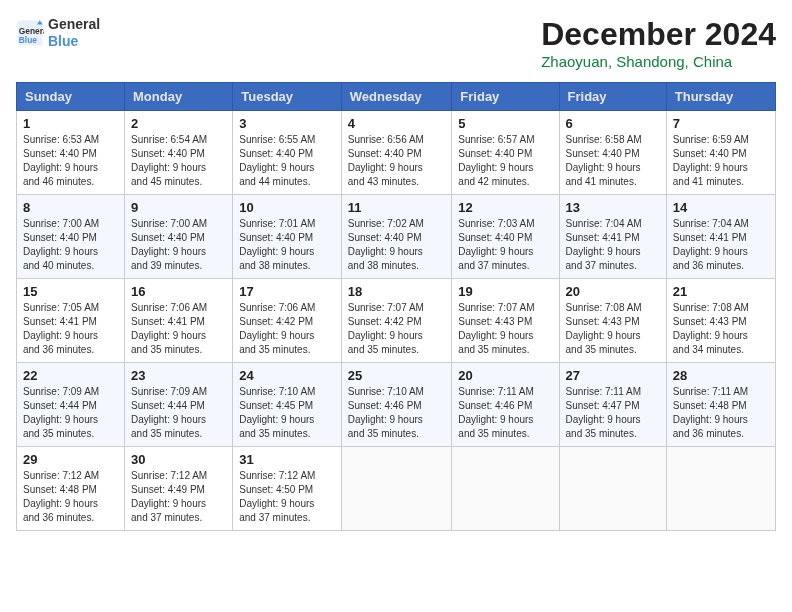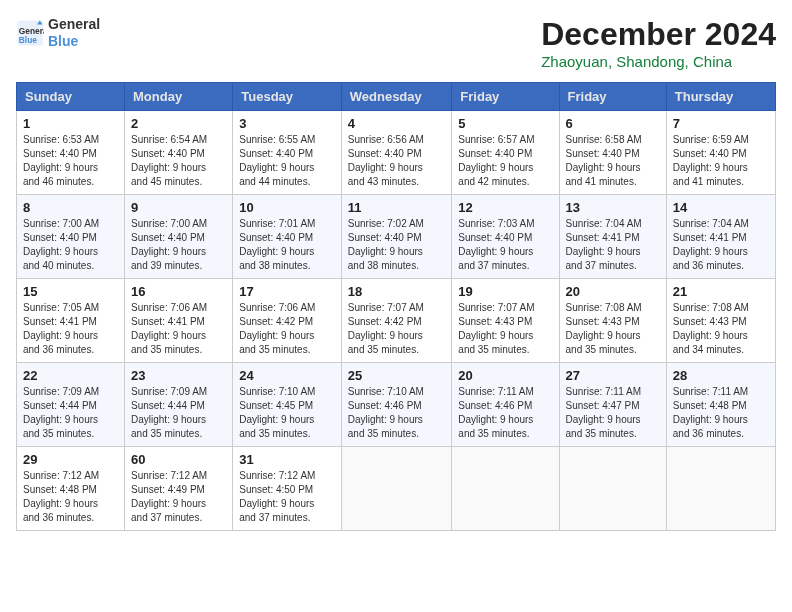--- a/index.html
+++ b/index.html
@@ -380,21 +380,21 @@
         <td>
         <span class="day-number">29</span>
         <div class="day-info">
           Sunrise: 7:12 AM<br>
           Sunset: 4:48 PM<br>
           Daylight: 9 hours<br>
           and 36 minutes.
         </div>
       </td>
         <td>
-        <span class="day-number">60</span>
+        <span class="day-number">30</span>
         <div class="day-info">
           Sunrise: 7:12 AM<br>
           Sunset: 4:49 PM<br>
           Daylight: 9 hours<br>
           and 37 minutes.
         </div>
       </td>
         <td>
         <span class="day-number">31</span>
         <div class="day-info">

